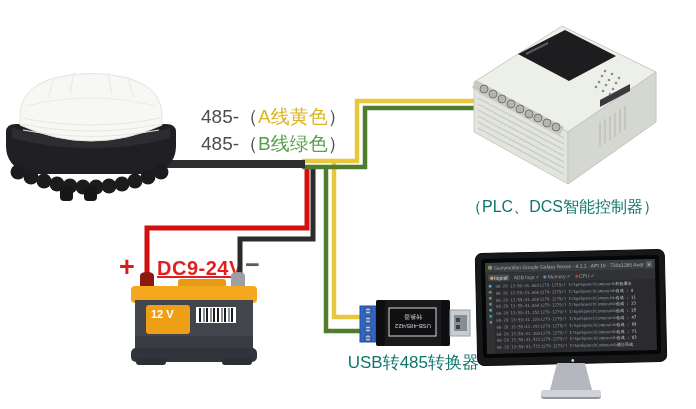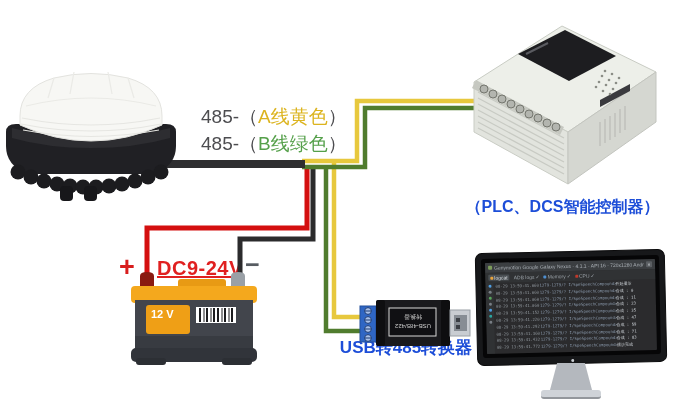--- a/index.html
+++ b/index.html
@@ -9,23 +9,23 @@
 
   
   .wire-label{position:absolute;left:201px;font-size:19px;line-height:27px;color:#4d4d50;white-space:nowrap;}
   .wire-label .wa{font-weight:400;}
 
   
   .plus-label{position:absolute;left:119px;top:252px;font-size:27px;font-weight:bold;color:#d81d1d;}
   .dc-label{position:absolute;left:157px;top:257px;font-size:20px;font-weight:bold;color:#e02020;letter-spacing:0.5px;text-decoration:underline;}
   .minus-label{position:absolute;left:245px;top:250px;font-size:25px;font-weight:bold;color:#575c62;}
 
-  .caption{position:absolute;color:#1d4ed8;text-align:center;white-space:nowrap;font-weight:bold;}
+  .caption{position:absolute;color:#0f766e;text-align:center;white-space:nowrap;}
   .plc-caption{left:455px;top:197px;width:215px;font-size:16px;}
-  .conv-caption{left:333px;top:336px;width:146px;font-size:17px;}
+  .conv-caption{left:333px;top:351px;width:146px;font-size:17px;text-align:right;}
 
   
   .monitor{position:absolute;left:474px;top:251px;width:194px;height:150px;}
   .bezel{position:relative;width:190px;height:113px;margin:0 auto;background:#17181a;border-radius:7px;
          border:1px solid #0b0b0c;box-sizing:border-box;transform:rotate(-1.3deg);}
   .screen{position:absolute;left:5px;top:5px;right:5px;bottom:7px;background:#060607;border-radius:3px;overflow:hidden;}
   .logwin{position:absolute;left:4px;top:4px;right:4px;bottom:4px;background:#2b2b2d;border-radius:1px;
           display:flex;flex-direction:column;overflow:hidden;}
   .titlebar{height:10px;background:#3b3e41;display:flex;align-items:center;gap:2px;padding:0 3px;
             font-size:5px;color:#aab0b6;}

